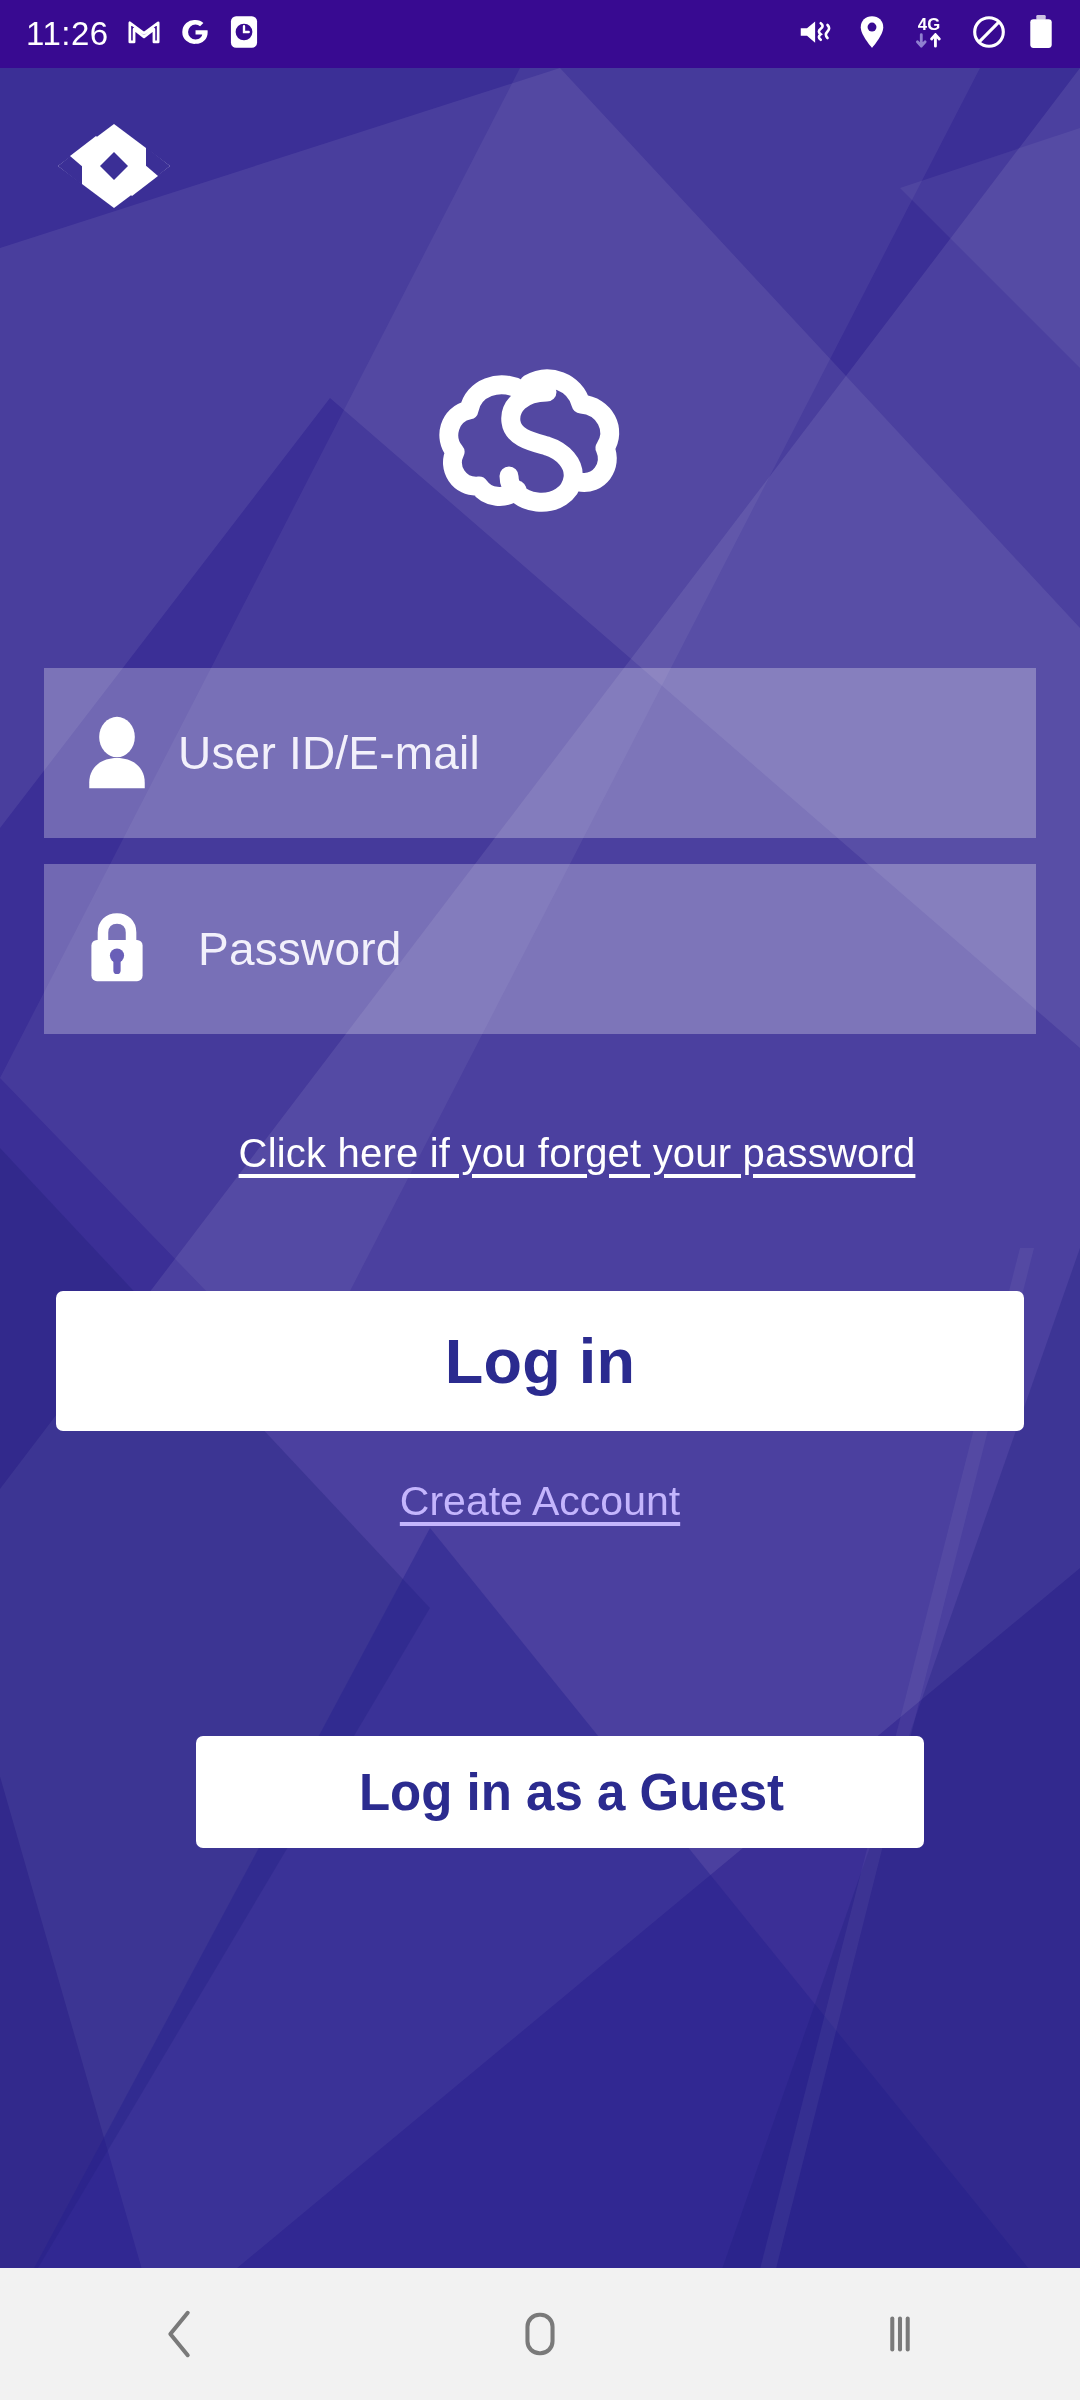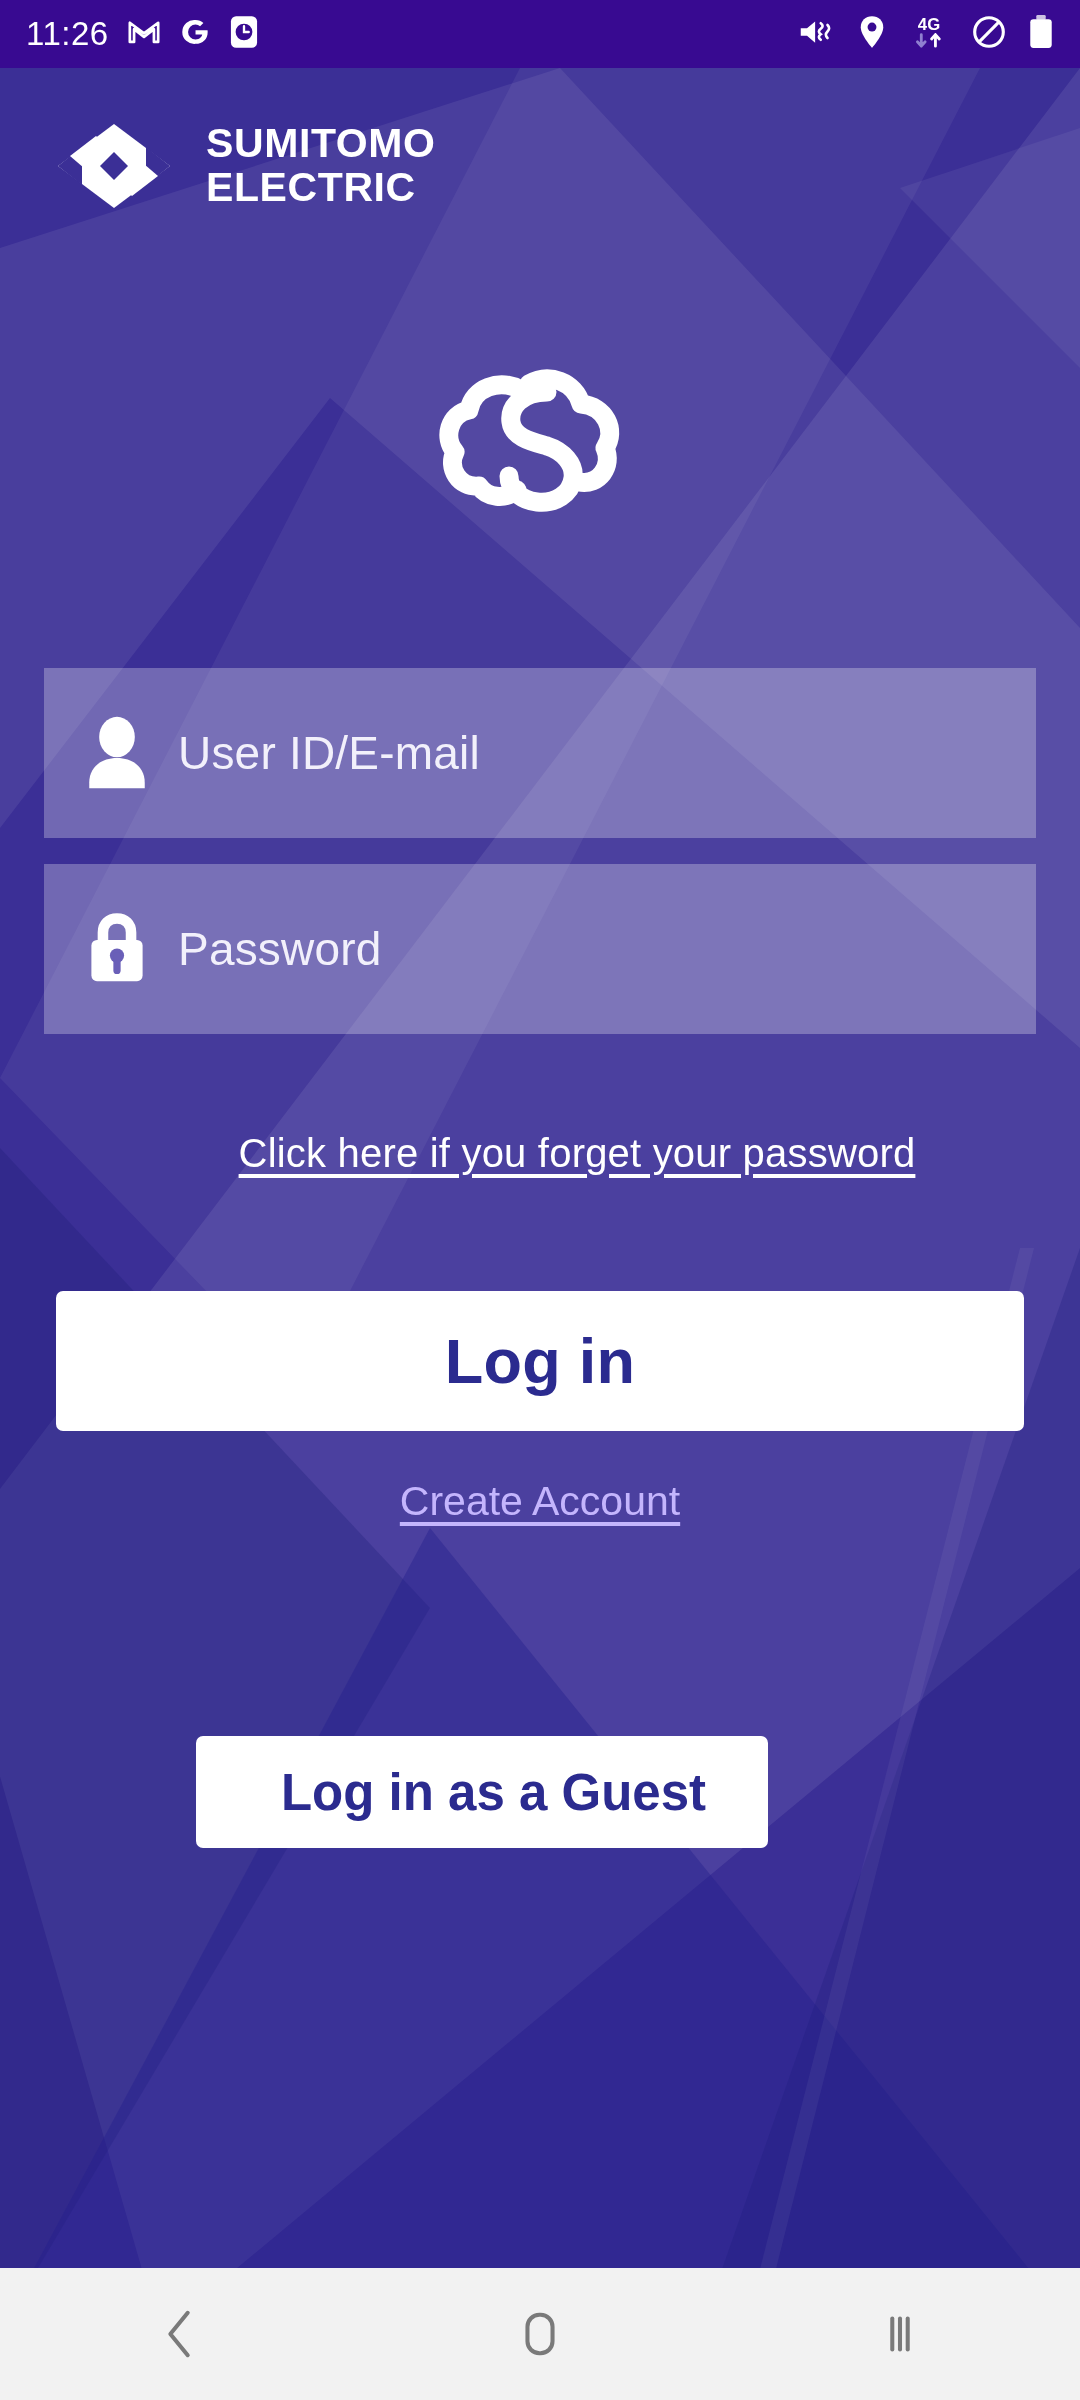--- a/index.html
+++ b/index.html
@@ -54,21 +54,21 @@
     width:230px; height:180px;
   }
 
   
   .field{
     position:absolute; left:44px; width:992px; height:170px;
     background:rgba(255,255,255,.28);
     display:flex; align-items:center; padding-left:34px;
   }
   #field-userid{ top:600px; }
-  #field-password{ top:796px; }
+  #field-password{ top:796px;gap:20px; }
   .field-icon{ width:78px; flex:none; display:flex; justify-content:center; }
   .field-placeholder{
     color:#f2f0fb; font-size:46px; margin-left:22px; letter-spacing:.2px;
   }
 
   
   #forgot-link{
     position:absolute; top:1063px; left:0; width:1080px;
     text-align:center; color:#ffffff; font-size:40px;
     text-decoration:underline; text-underline-offset:7px;
@@ -97,21 +97,21 @@
   #or-divider{
     position:absolute; top:1542px; left:56px; width:968px;
     display:flex; align-items:center; gap:26px;
   }
   #or-divider .rule{ flex:1; height:3px; background:rgba(255,255,255,.55); }
   #or-label{ color:#b9b4d8; font-size:31px; letter-spacing:1px; }
 
   
   #guest-button{
     position:absolute; top:1668px; left:196px;
-    width:572px; height:112px;
+    width:728px; height:112px;
     background:#ffffff; border-radius:7px;
     display:flex; align-items:center; justify-content:center;
     color:#2b2b8f; font-size:51px; font-weight:bold;padding-left:23px;
   }
 
   
   #nav-bar{
     position:absolute; bottom:0; left:0; width:1080px; height:132px;
     background:#f2f2f2; display:flex; align-items:center;
     justify-content:space-around; z-index:40;
@@ -218,24 +218,20 @@
       <polygon points="66,34 80,48 66,62 52,48" fill="#3b2f96"></polygon>
       <g fill="#3b2f96">
         <polygon points="10,48 34,29 34,67"></polygon>
         <polygon points="122,48 98,29 98,67"></polygon>
       </g>
       <g fill="#ffffff">
         <polygon points="22,38 48,18 62,30 36,50"></polygon>
         <polygon points="110,58 84,78 70,66 96,46"></polygon>
       </g>
     </svg>
-    <div id="brand-text">
-      <div>SUMITOMO</div>
-      <div>ELECTRIC</div>
-    </div>
   </div>
 
   <svg id="cloud-logo" viewBox="0 0 230 180">
     <g fill="none" stroke="#ffffff" stroke-width="19" stroke-linecap="round" stroke-linejoin="round">
 
       <path d="M96 42
                C74 30 48 40 44 62
                C24 66 18 90 30 104
                C22 120 34 140 54 138
                C62 150 80 152 92 142"></path>

